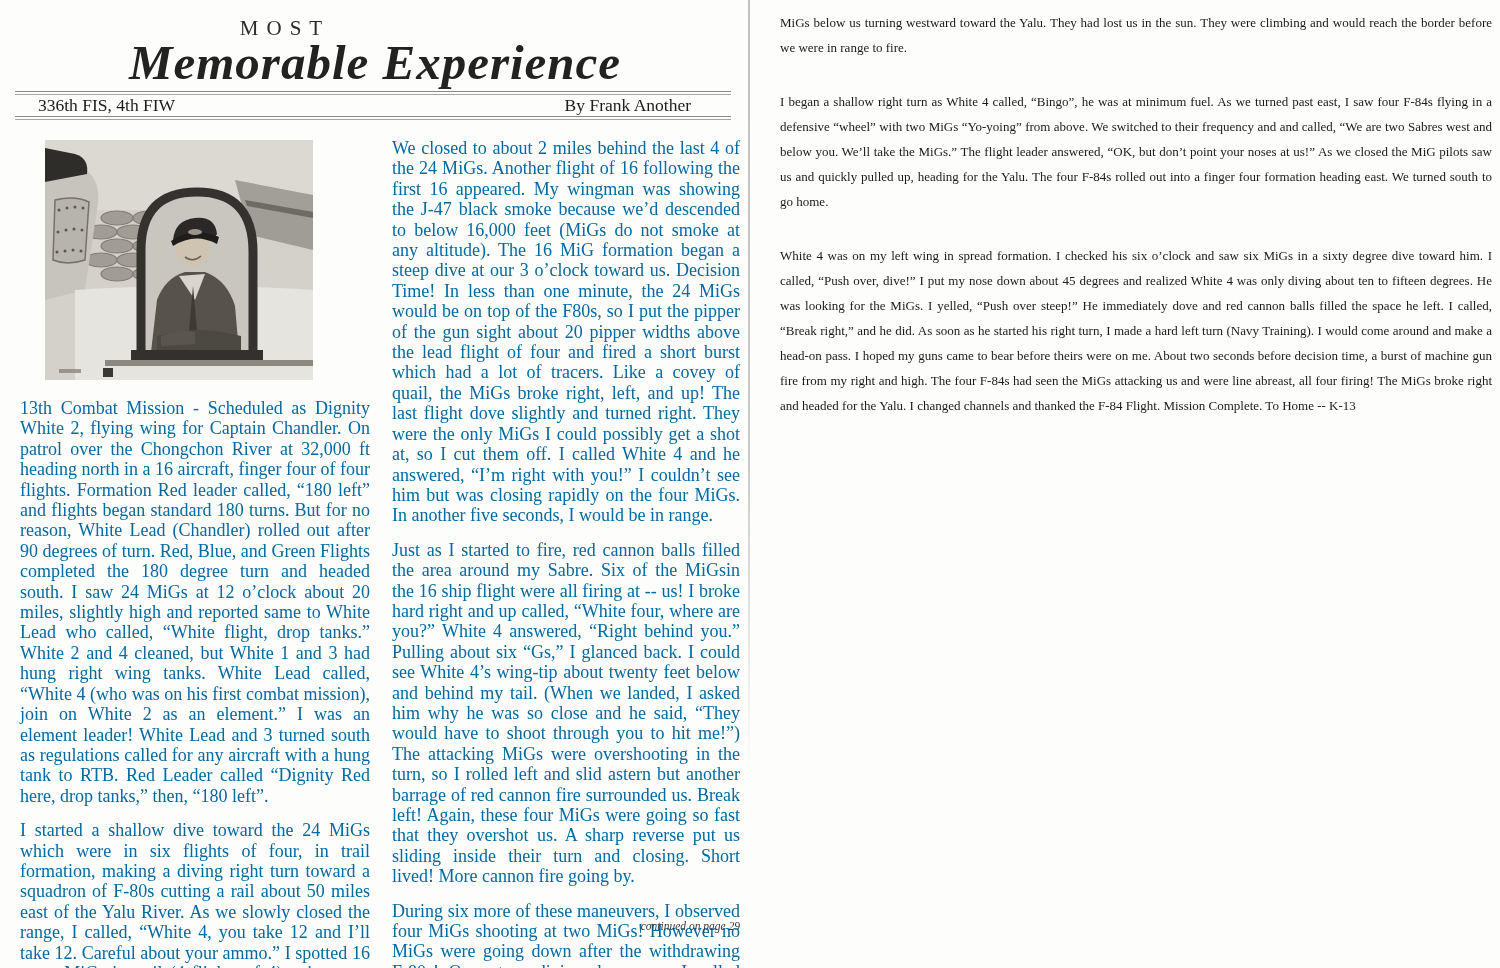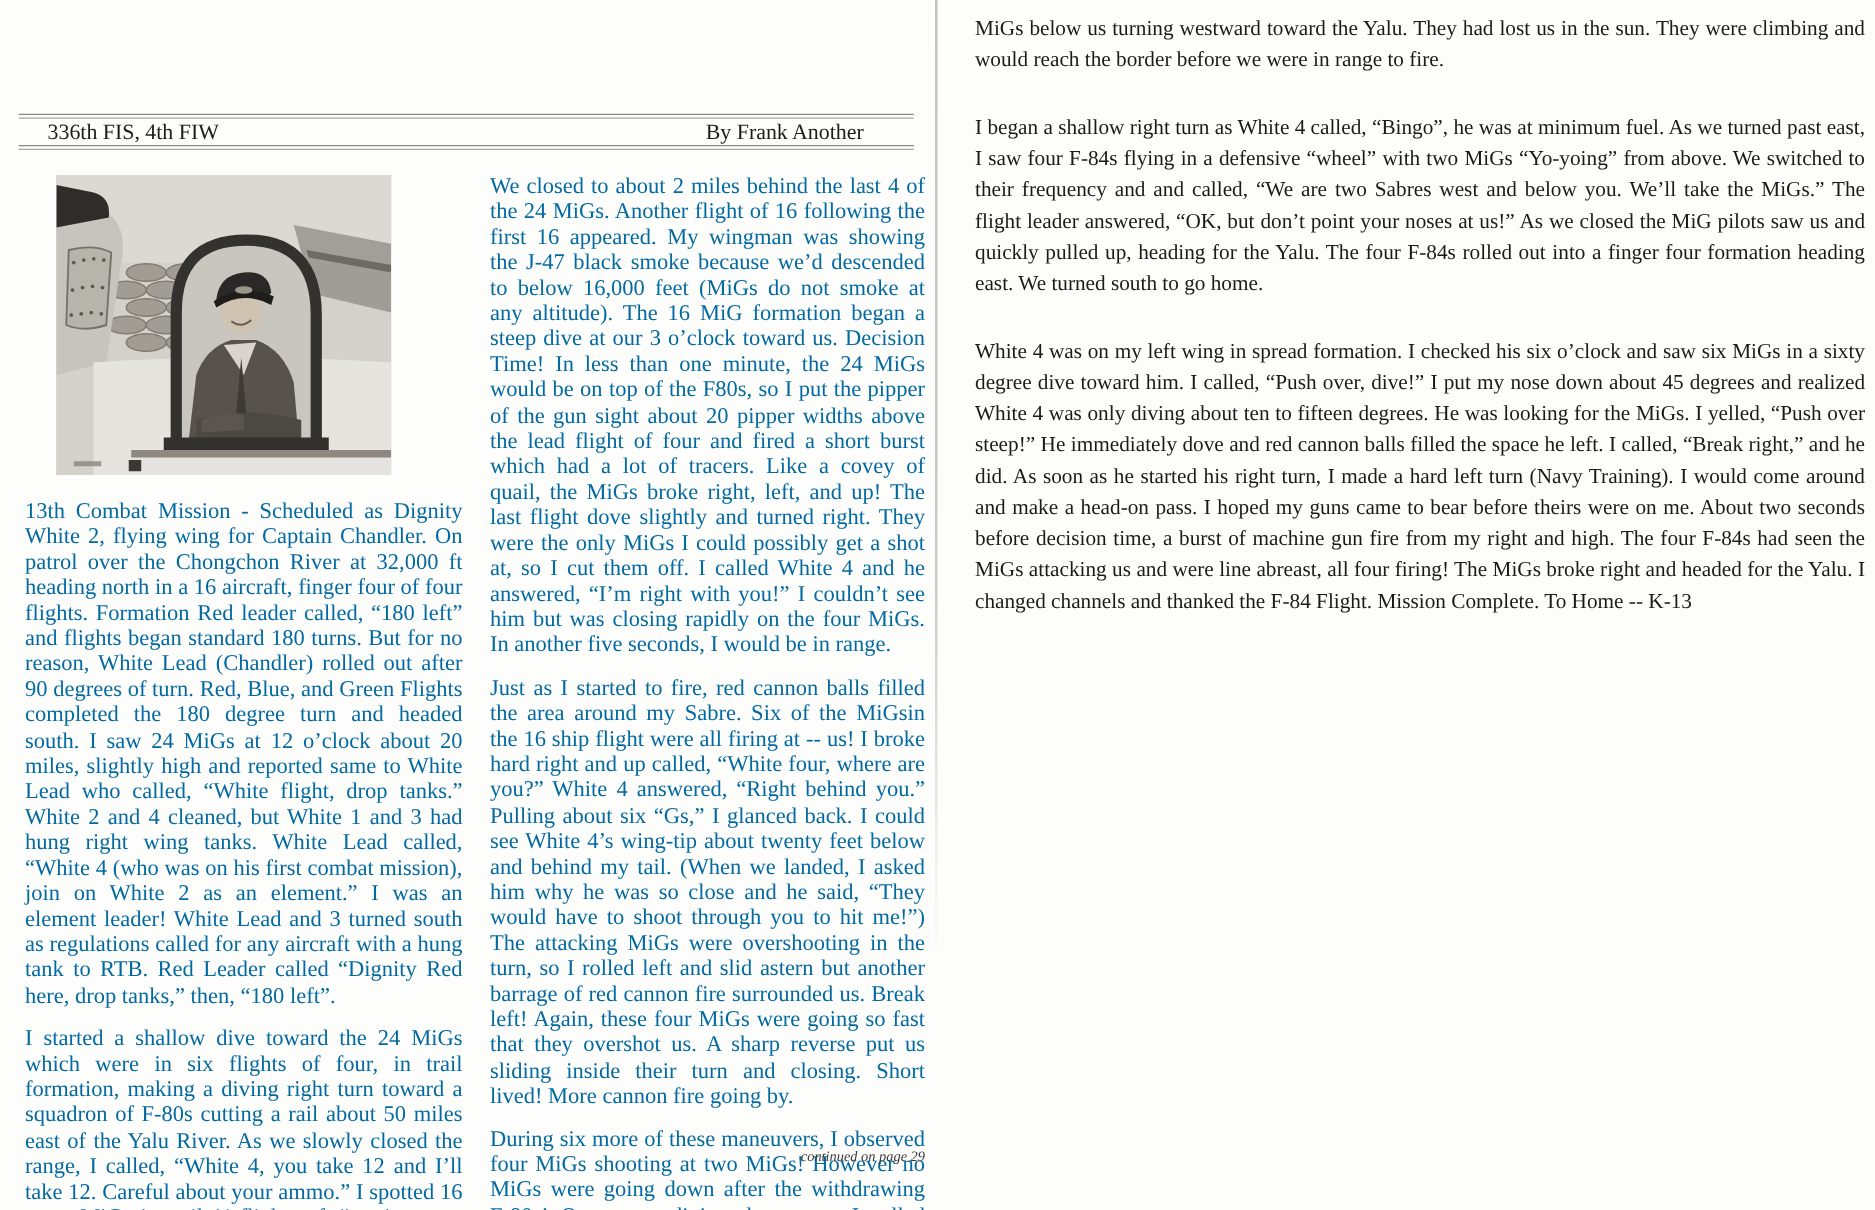--- a/index.html
+++ b/index.html
@@ -65,27 +65,31 @@
 
   .footer{
     position:absolute;left:20px;top:932px;width:726px;
     display:flex;align-items:center;gap:10px;
   }
   .footer .fr{flex:1;height:1px;background:#8b8b8b;}
   .footer .pagenum{font-size:15px;color:#222;}
 
   
   #right-page .rcol{position:absolute;left:0;top:10px;width:712px;text-align:justify;}
-  #right-page p{margin:0 0 29px 0;font-size:17px;line-height:25px;color:#1a1a1a;}
+  #right-page p{margin:0 0 29px 0;font-size:13px;line-height:25px;color:#1a1a1a;}
 </style>
 </head>
 <body>
 
 <div class="page" id="left-page">
 
+  <div class="title-wrap">
+    <div class="title-small">MOST</div>
+    <div class="title-main">Memorable Experience</div>
+  </div>
 
   <div class="rule" id="rule-top"></div>
   <div class="byline-row">
     <span class="hl">336th FIS, 4th FIW</span>
     <span class="hr">By Frank Another</span>
   </div>
   <div class="rule" id="rule-bottom"></div>
 
   <div class="photo">
     <svg width="268" height="240" viewBox="0 0 268 240" xmlns="http://www.w3.org/2000/svg">

